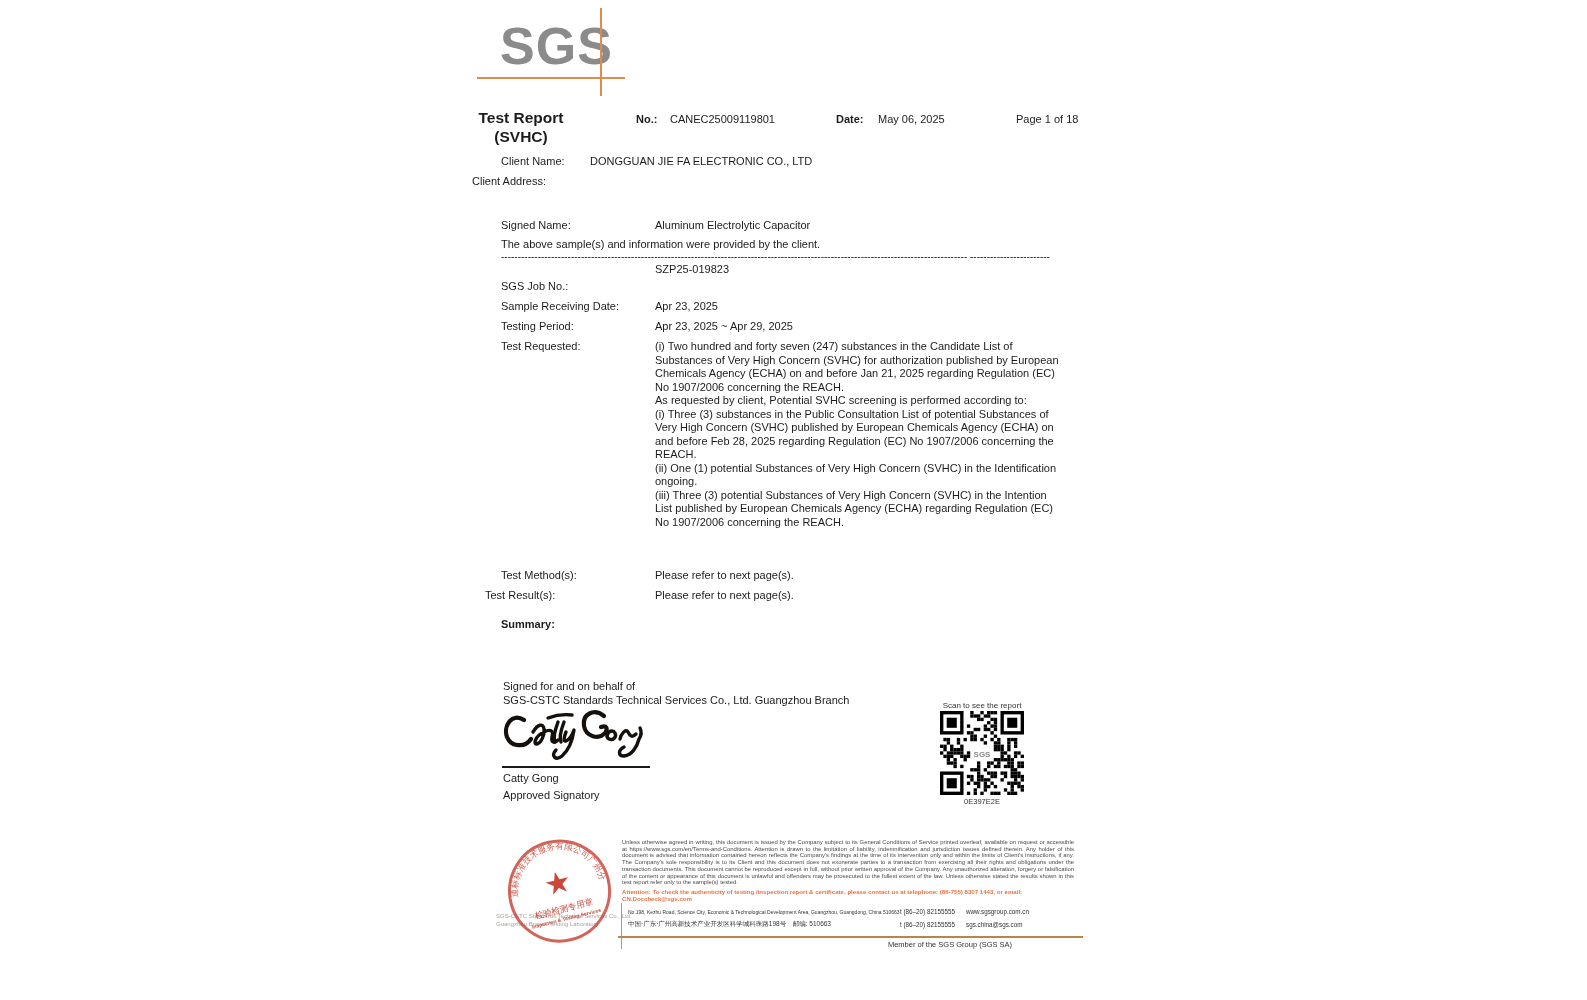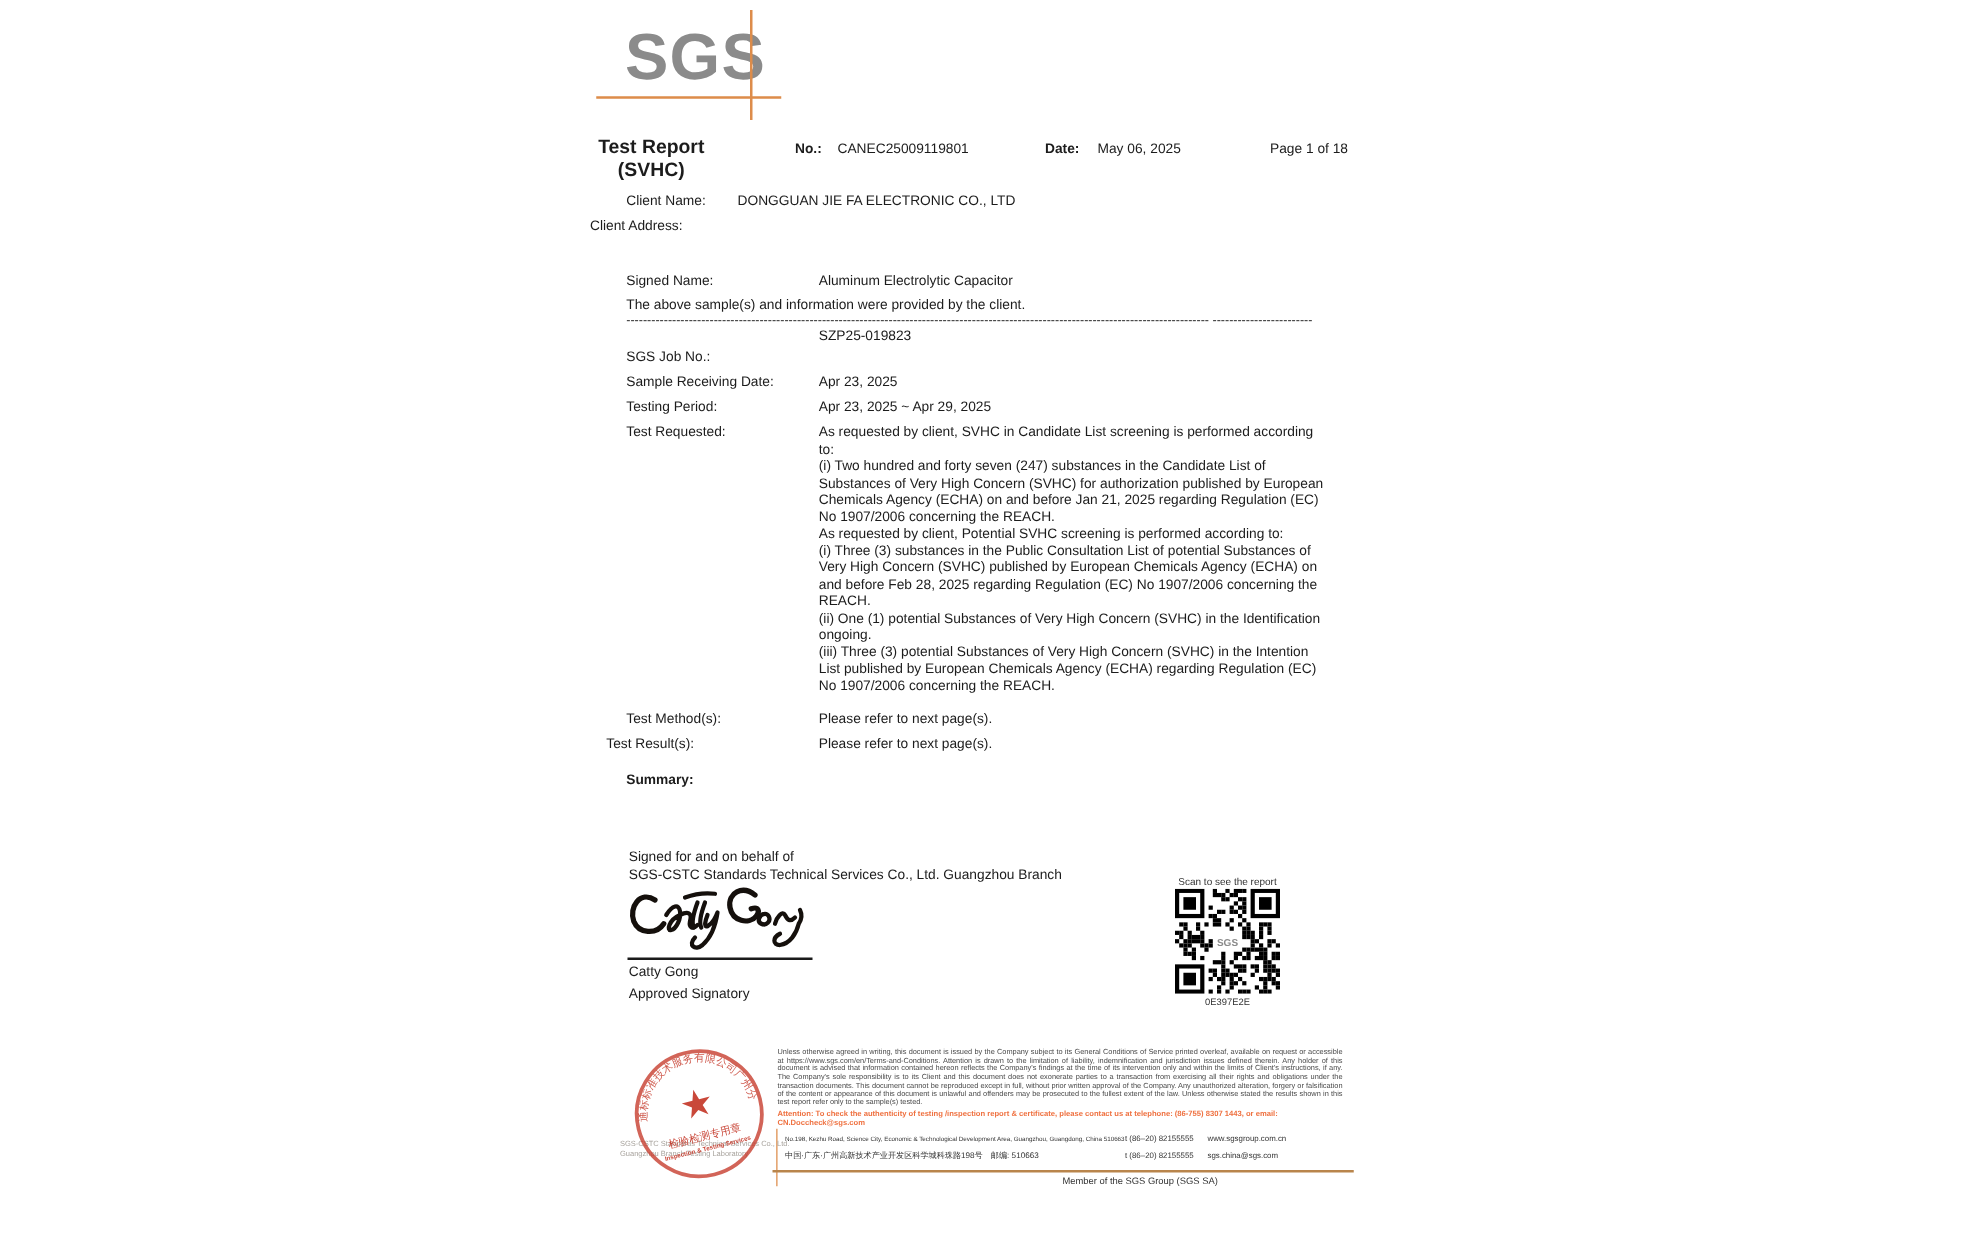--- a/index.html
+++ b/index.html
@@ -27,21 +27,21 @@
   .qr-label{font-size:8px;color:#333;text-align:center;width:110px;}
   .qr-code-text{font-size:7.5px;color:#333;text-align:center;width:84px;}
   
   .legal{font-size:5.9px;line-height:6.7px;color:#4a4a4a;text-align:justify;width:452px;}
   .attention{font-size:6.1px;line-height:7.2px;color:#ef7140;font-weight:bold;width:452px;margin-top:2px;}
   .addr-row{display:flex;align-items:center;height:13px;}
   .addr-en{font-size:5px;width:272px;white-space:nowrap;overflow:hidden;color:#333;}
   .addr-cn{font-size:6.5px;width:272px;white-space:nowrap;overflow:hidden;color:#333;}
   .addr-tel{font-size:6.3px;width:66px;color:#333;}
   .addr-web{font-size:6.3px;color:#333;}
-  .member{font-size:7.5px;color:#333;width:200px;}
+  .member{font-size:7.5px;color:#333;text-align:center;width:200px;}
   .gray-co{font-size:6px;line-height:8px;color:#a8a39d;width:140px;}
   .stamp-wrap{transform:rotate(-14deg);opacity:0.92;}
 </style>
 </head>
 <body>
 
 <div class="page">
 
   <div class="abs logo-text" style="left:500px;top:20px;">SGS</div>
   <div class="abs hline" style="left:477px;top:77px;width:148px;"></div>
@@ -72,21 +72,20 @@
   <span class="abs val" style="left:655px;top:263px;">SZP25-019823</span>
 
   <span class="abs lbl" style="left:501px;top:300px;">Sample Receiving Date:</span>
   <span class="abs val" style="left:655px;top:300px;">Apr 23, 2025</span>
 
   <span class="abs lbl" style="left:501px;top:320px;">Testing Period:</span>
   <span class="abs val" style="left:655px;top:320px;">Apr 23, 2025 ~ Apr 29, 2025</span>
 
   <span class="abs lbl" style="left:501px;top:340px;">Test Requested:</span>
   <div class="abs para" style="left:655px;top:340px;">
-    <div>As requested by client, SVHC in Candidate List screening is performed according to:</div>
     <div>(i) Two hundred and forty seven (247) substances in the Candidate List of Substances of Very High Concern (SVHC) for authorization published by European Chemicals Agency (ECHA) on and before Jan 21, 2025 regarding Regulation (EC) No 1907/2006 concerning the REACH.</div>
     <div>As requested by client, Potential SVHC screening is performed according to:</div>
     <div>(i) Three (3) substances in the Public Consultation List of potential Substances of Very High Concern (SVHC) published by European Chemicals Agency (ECHA) on and before Feb 28, 2025 regarding Regulation (EC) No 1907/2006 concerning the REACH.</div>
     <div>(ii) One (1) potential Substances of Very High Concern (SVHC) in the Identification ongoing.</div>
     <div>(iii) Three (3) potential Substances of Very High Concern (SVHC) in the Intention List published by European Chemicals Agency (ECHA) regarding Regulation (EC) No 1907/2006 concerning the REACH.</div>
   </div>
 
   <span class="abs lbl" style="left:501px;top:569px;">Test Method(s):</span>
   <span class="abs val" style="left:655px;top:569px;">Please refer to next page(s).</span>
 

